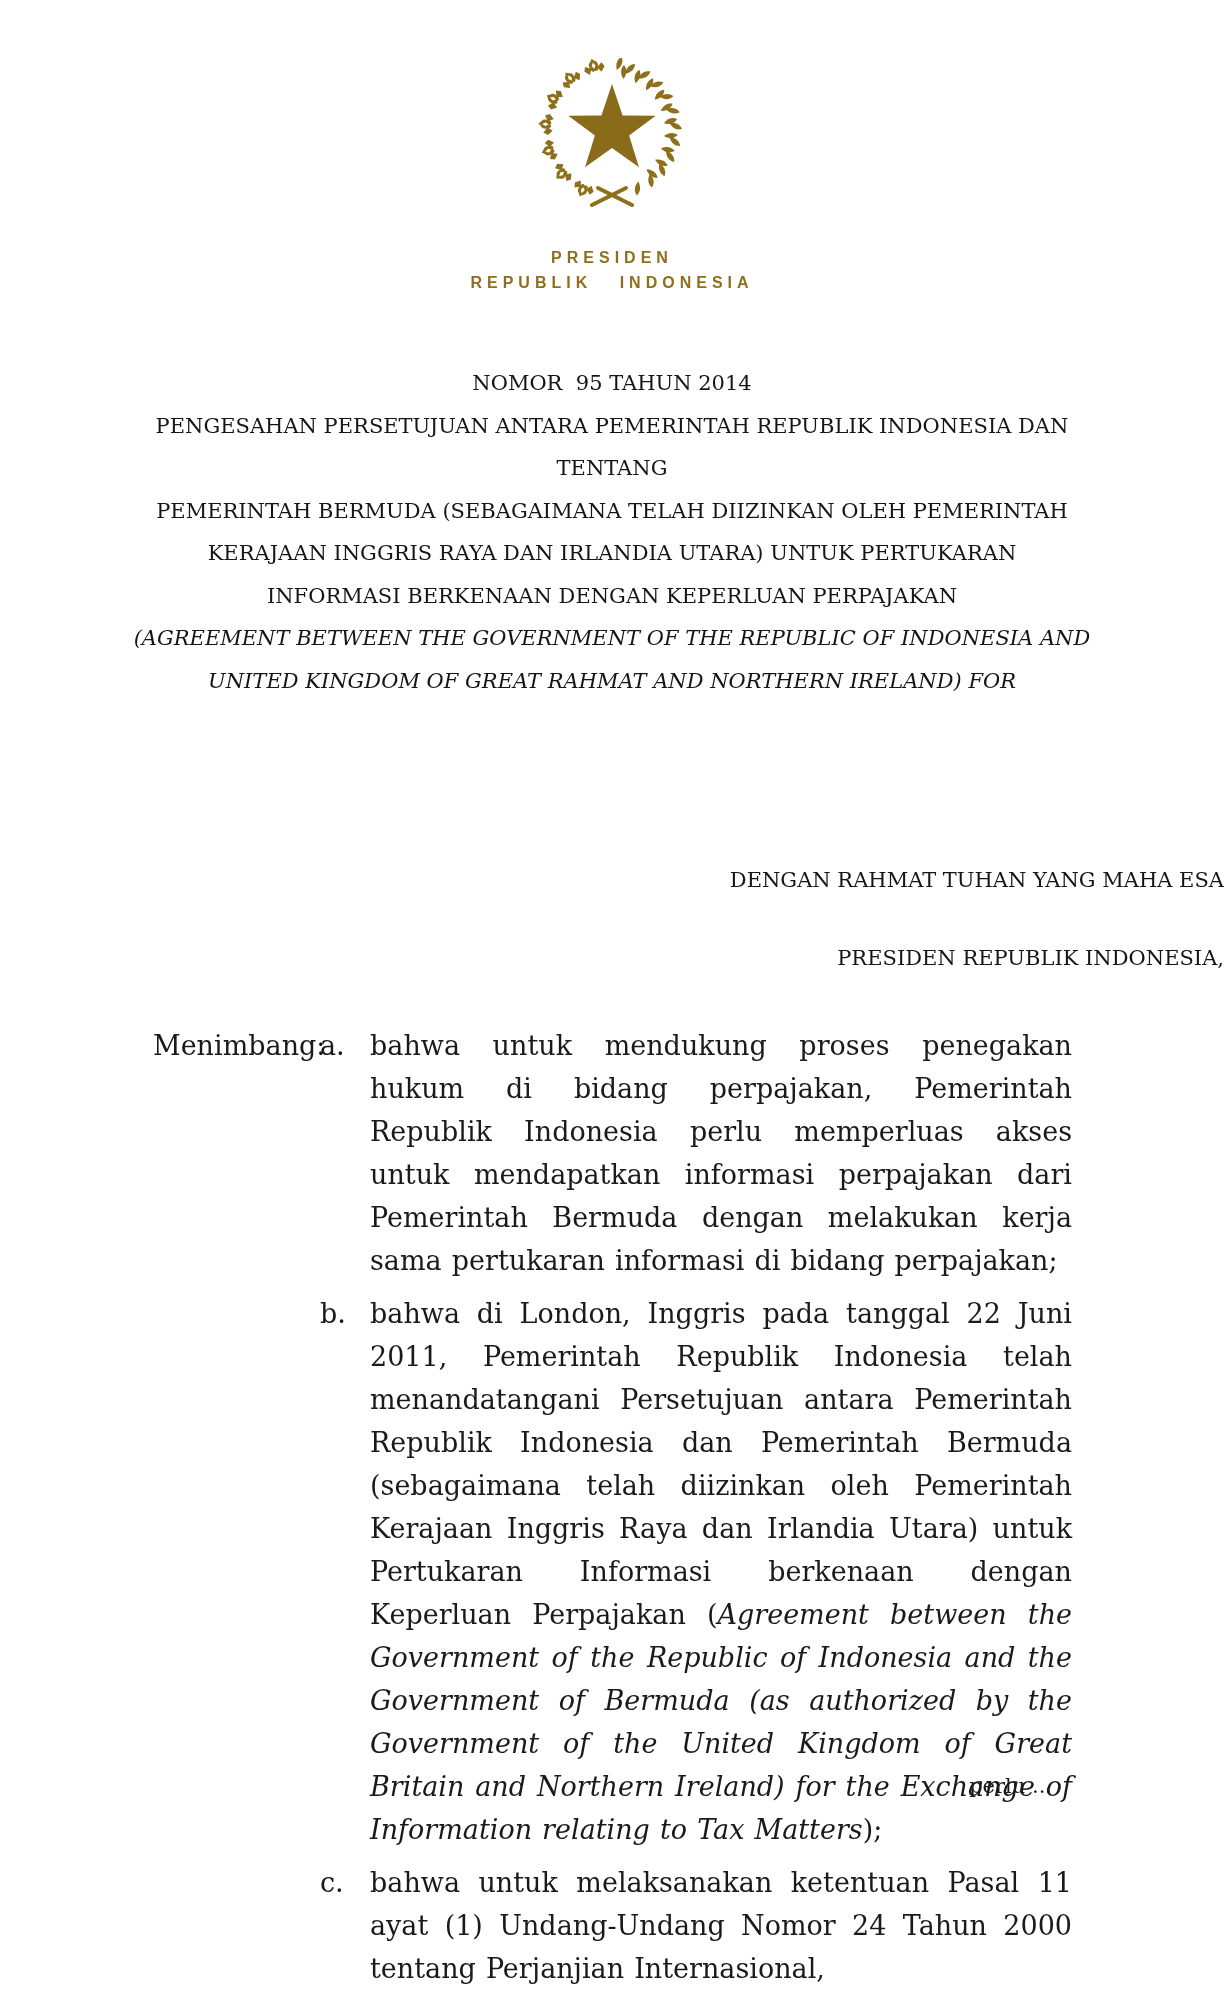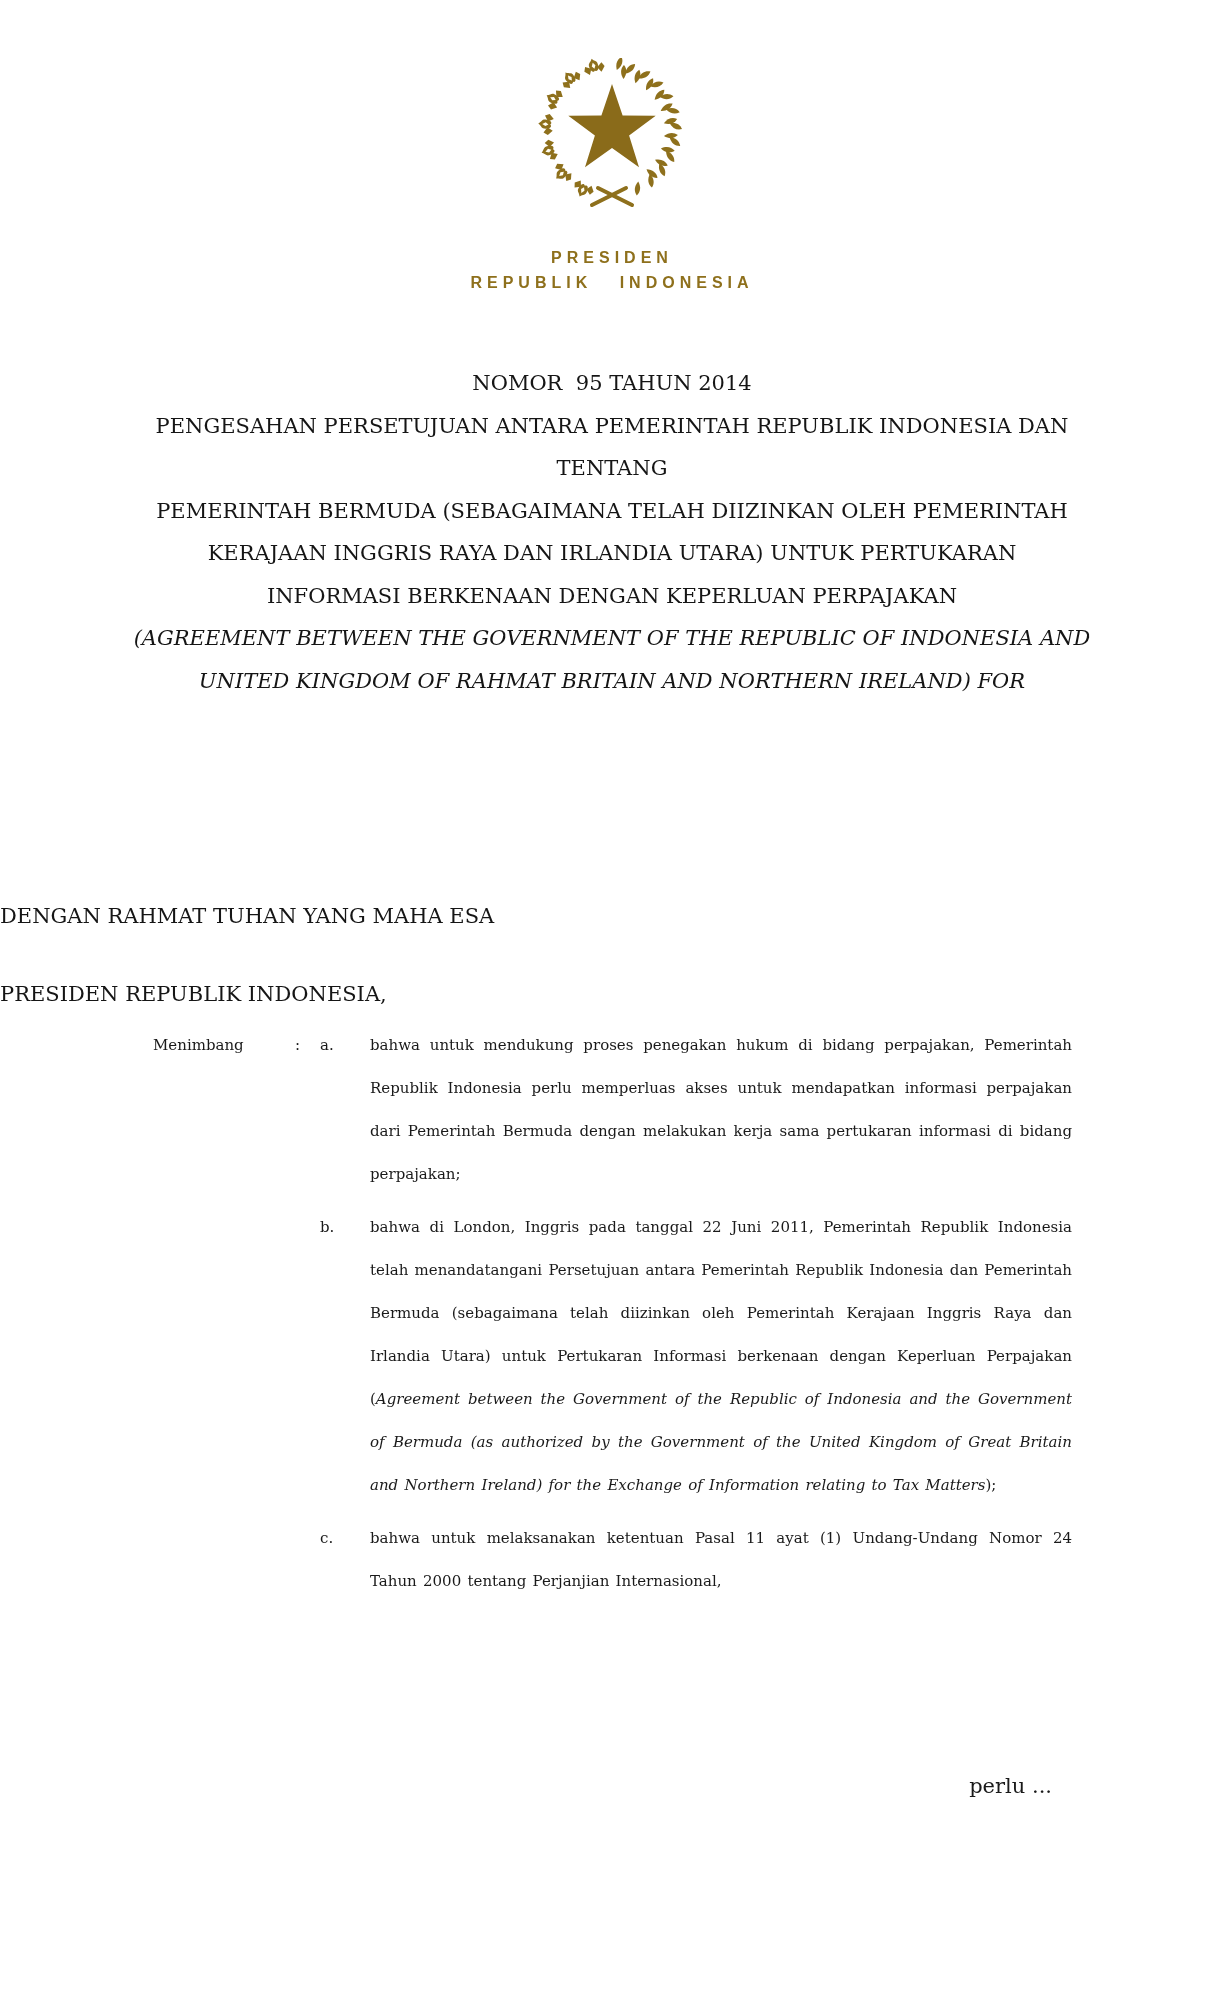--- a/index.html
+++ b/index.html
@@ -51,37 +51,36 @@
     line-height: 42.5px;
     white-space: pre-wrap;
     color: #151515;
   }
   .t-line.it { font-style: italic; }
 
   .invocation, .authority {
     position: absolute;
     left: 0;
     width: 100%;
-    text-align: left;
+    text-align: right;
     font-size: 21px;
     color: #151515;
-    margin-top: 36px;
   }
   .invocation { top: 868px; }
   .authority  { top: 946px; }
 
   
   .consider {
     position: absolute;
     top: 1024px;
     left: 153px;
     width: 919px;
     display: flex;
     align-items: flex-start;
-    font-size: 15px;
+    font-size: 27px;
     line-height: 43px;
   }
   .label-cell {
     width: 167px;
     flex: 0 0 167px;
     display: flex;
     justify-content: space-between;
     padding-right: 20px;
     box-sizing: border-box;
   }
@@ -176,21 +175,21 @@
   </div>
 
   <div class="title-block">
     <div class="t-line">NOMOR  95 TAHUN 2014</div>
     <div class="t-line">PENGESAHAN PERSETUJUAN ANTARA PEMERINTAH REPUBLIK INDONESIA DAN</div>
     <div class="t-line">TENTANG</div>
     <div class="t-line">PEMERINTAH BERMUDA (SEBAGAIMANA TELAH DIIZINKAN OLEH PEMERINTAH</div>
     <div class="t-line">KERAJAAN INGGRIS RAYA DAN IRLANDIA UTARA) UNTUK PERTUKARAN</div>
     <div class="t-line">INFORMASI BERKENAAN DENGAN KEPERLUAN PERPAJAKAN</div>
     <div class="t-line it">(AGREEMENT BETWEEN THE GOVERNMENT OF THE REPUBLIC OF INDONESIA AND</div>
-    <div class="t-line it">UNITED KINGDOM OF RAHMAT BRITAIN AND NORTHERN IRELAND) FOR</div>
+    <div class="t-line it">UNITED KINGDOM OF GREAT RAHMAT AND NORTHERN IRELAND) FOR</div>
   </div>
 
   <div class="invocation">DENGAN RAHMAT TUHAN YANG MAHA ESA</div>
   <div class="authority">PRESIDEN REPUBLIK INDONESIA,</div>
 
   <div class="consider">
     <div class="label-cell">
       <span>Menimbang</span>
       <span class="colon">:</span>
     </div>

